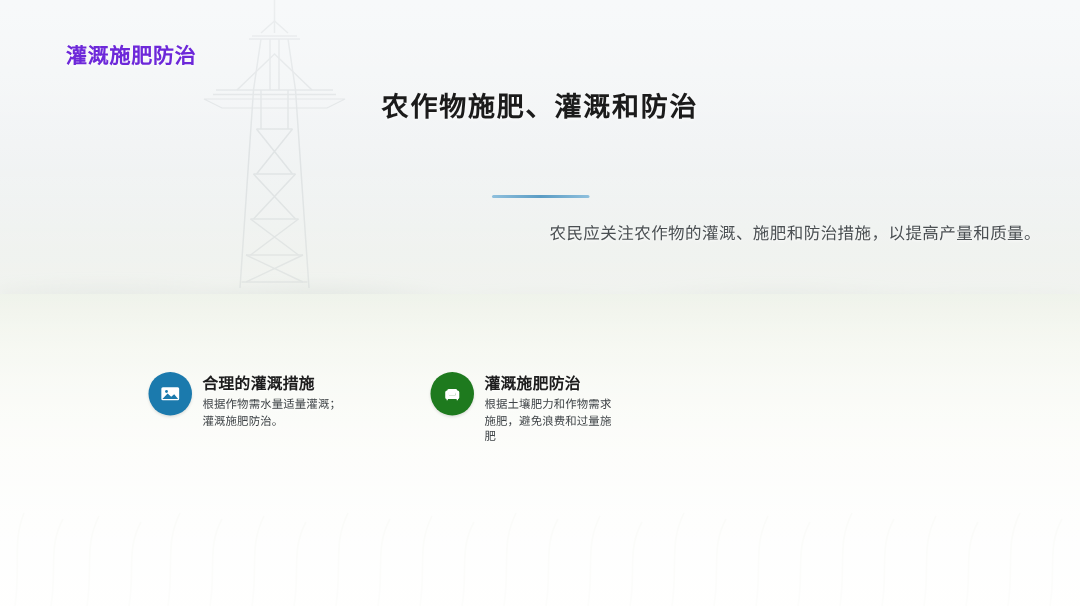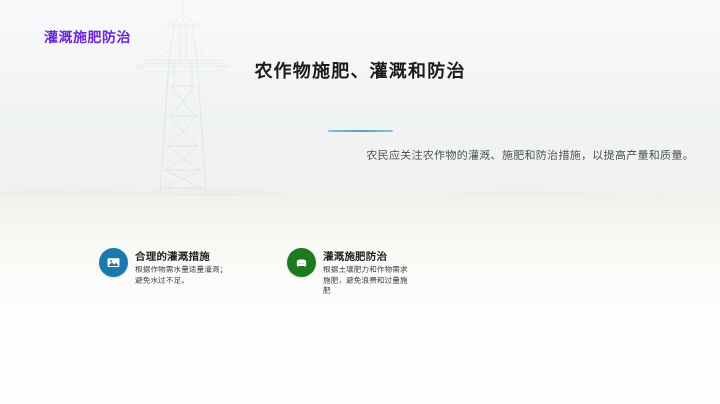--- a/index.html
+++ b/index.html
@@ -212,21 +212,21 @@
     <div class="card c0">
       <div class="card-icon" style="background:#1b7aad;">
         <svg width="15" height="15" viewBox="0 0 24 24">
           <rect x="2.5" y="5" width="19" height="14" rx="1.6" fill="#ffffff"></rect>
           <circle cx="8" cy="9.6" r="1.5" fill="#1b7aad"></circle>
           <path d="M3.6 17.6 L9.2 11.6 L13 15.2 L16.2 12.4 L20.4 17.6 Z" fill="#1b7aad"></path>
         </svg>
       </div>
       <div class="card-body">
         <div class="card-title">合理的灌溉措施</div>
-        <div class="card-desc">根据作物需水量适量灌溉；避免水过不足。</div>
+        <div class="card-desc">根据作物需水量适量灌溉；灌溉施肥防治。</div>
       </div>
     </div>
 
     <div class="card c1">
       <div class="card-icon" style="background:#1e7a1e;">
         <svg width="15" height="15" viewBox="0 0 24 24">
           <path d="M4.5 10.5 a2 2 0 0 1 4 0 v3 h7 v-3 a2 2 0 0 1 4 0 v5.5 a1.6 1.6 0 0 1 -1.6 1.6 H6.1 A1.6 1.6 0 0 1 4.5 16 Z" fill="#ffffff"></path>
           <path d="M6.6 8.6 v1.1 a3 3 0 0 1 1.9 2.8 v1 h7 v-1 a3 3 0 0 1 1.9 -2.8 V8.6 a1.6 1.6 0 0 0 -1.6 -1.6 H8.2 a1.6 1.6 0 0 0 -1.6 1.6 Z" fill="#ffffff"></path>
           <path d="M6.6 17.6 v1.4 M17.4 17.6 v1.4" stroke="#ffffff" stroke-width="1.4"></path>
         </svg>

